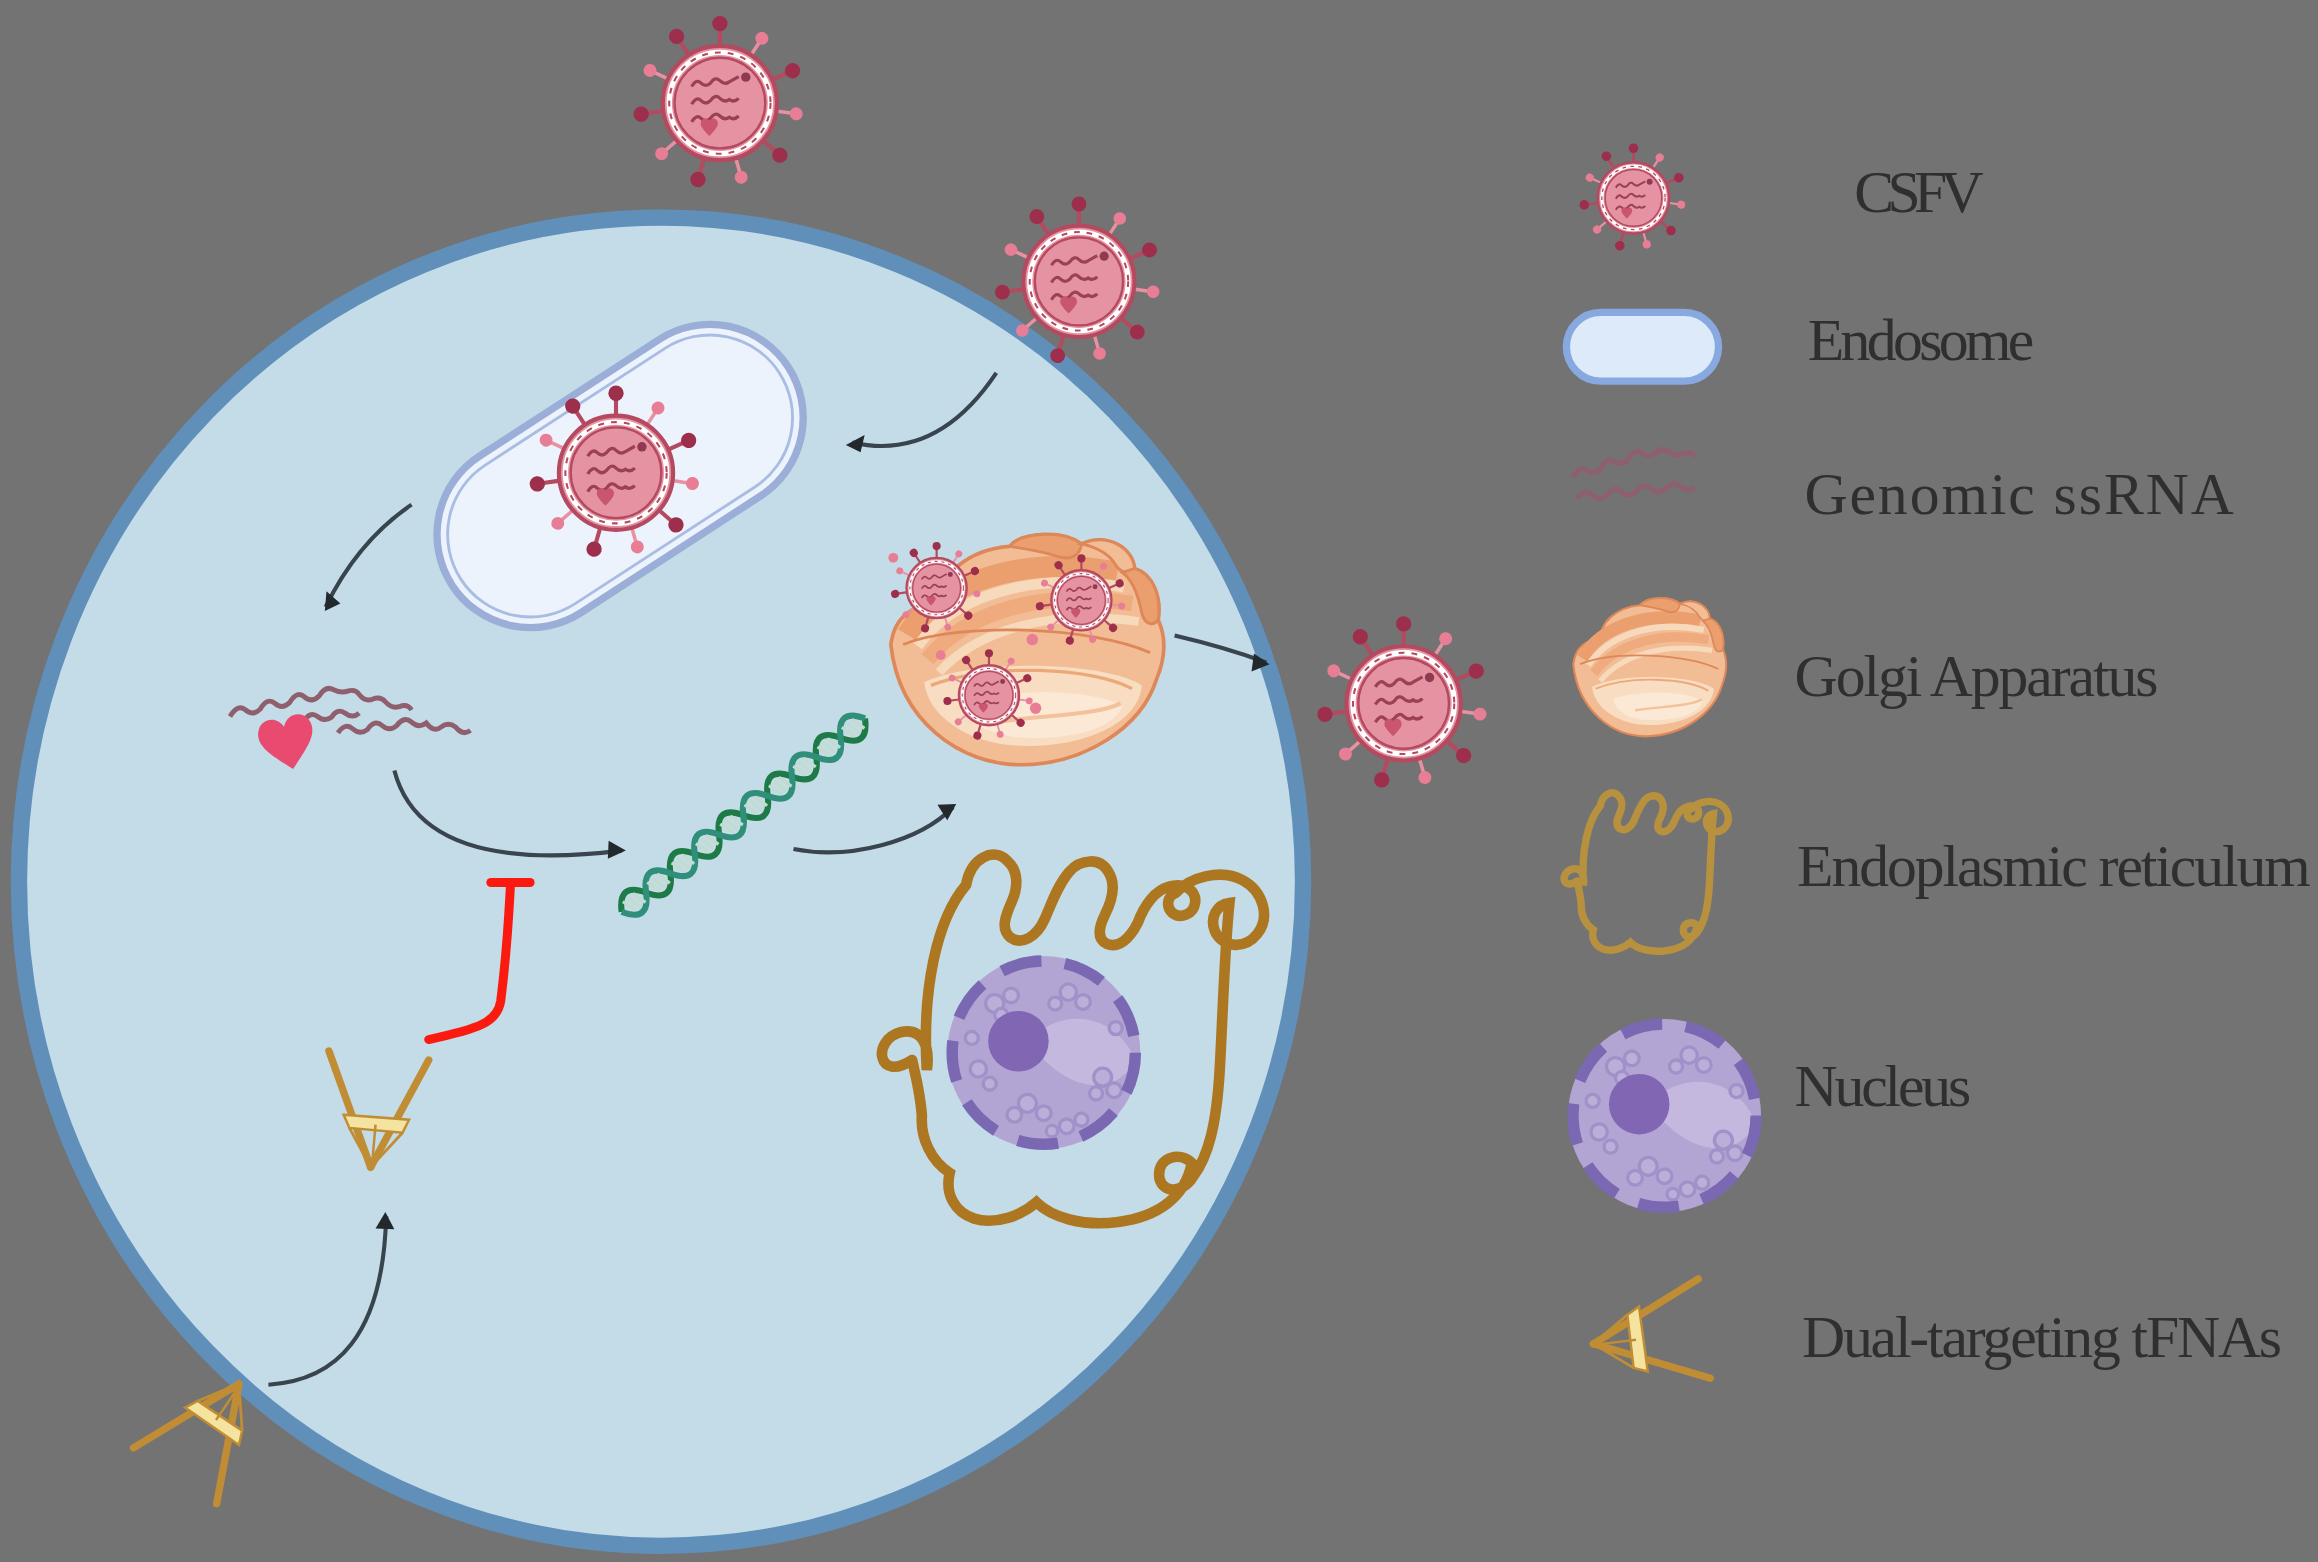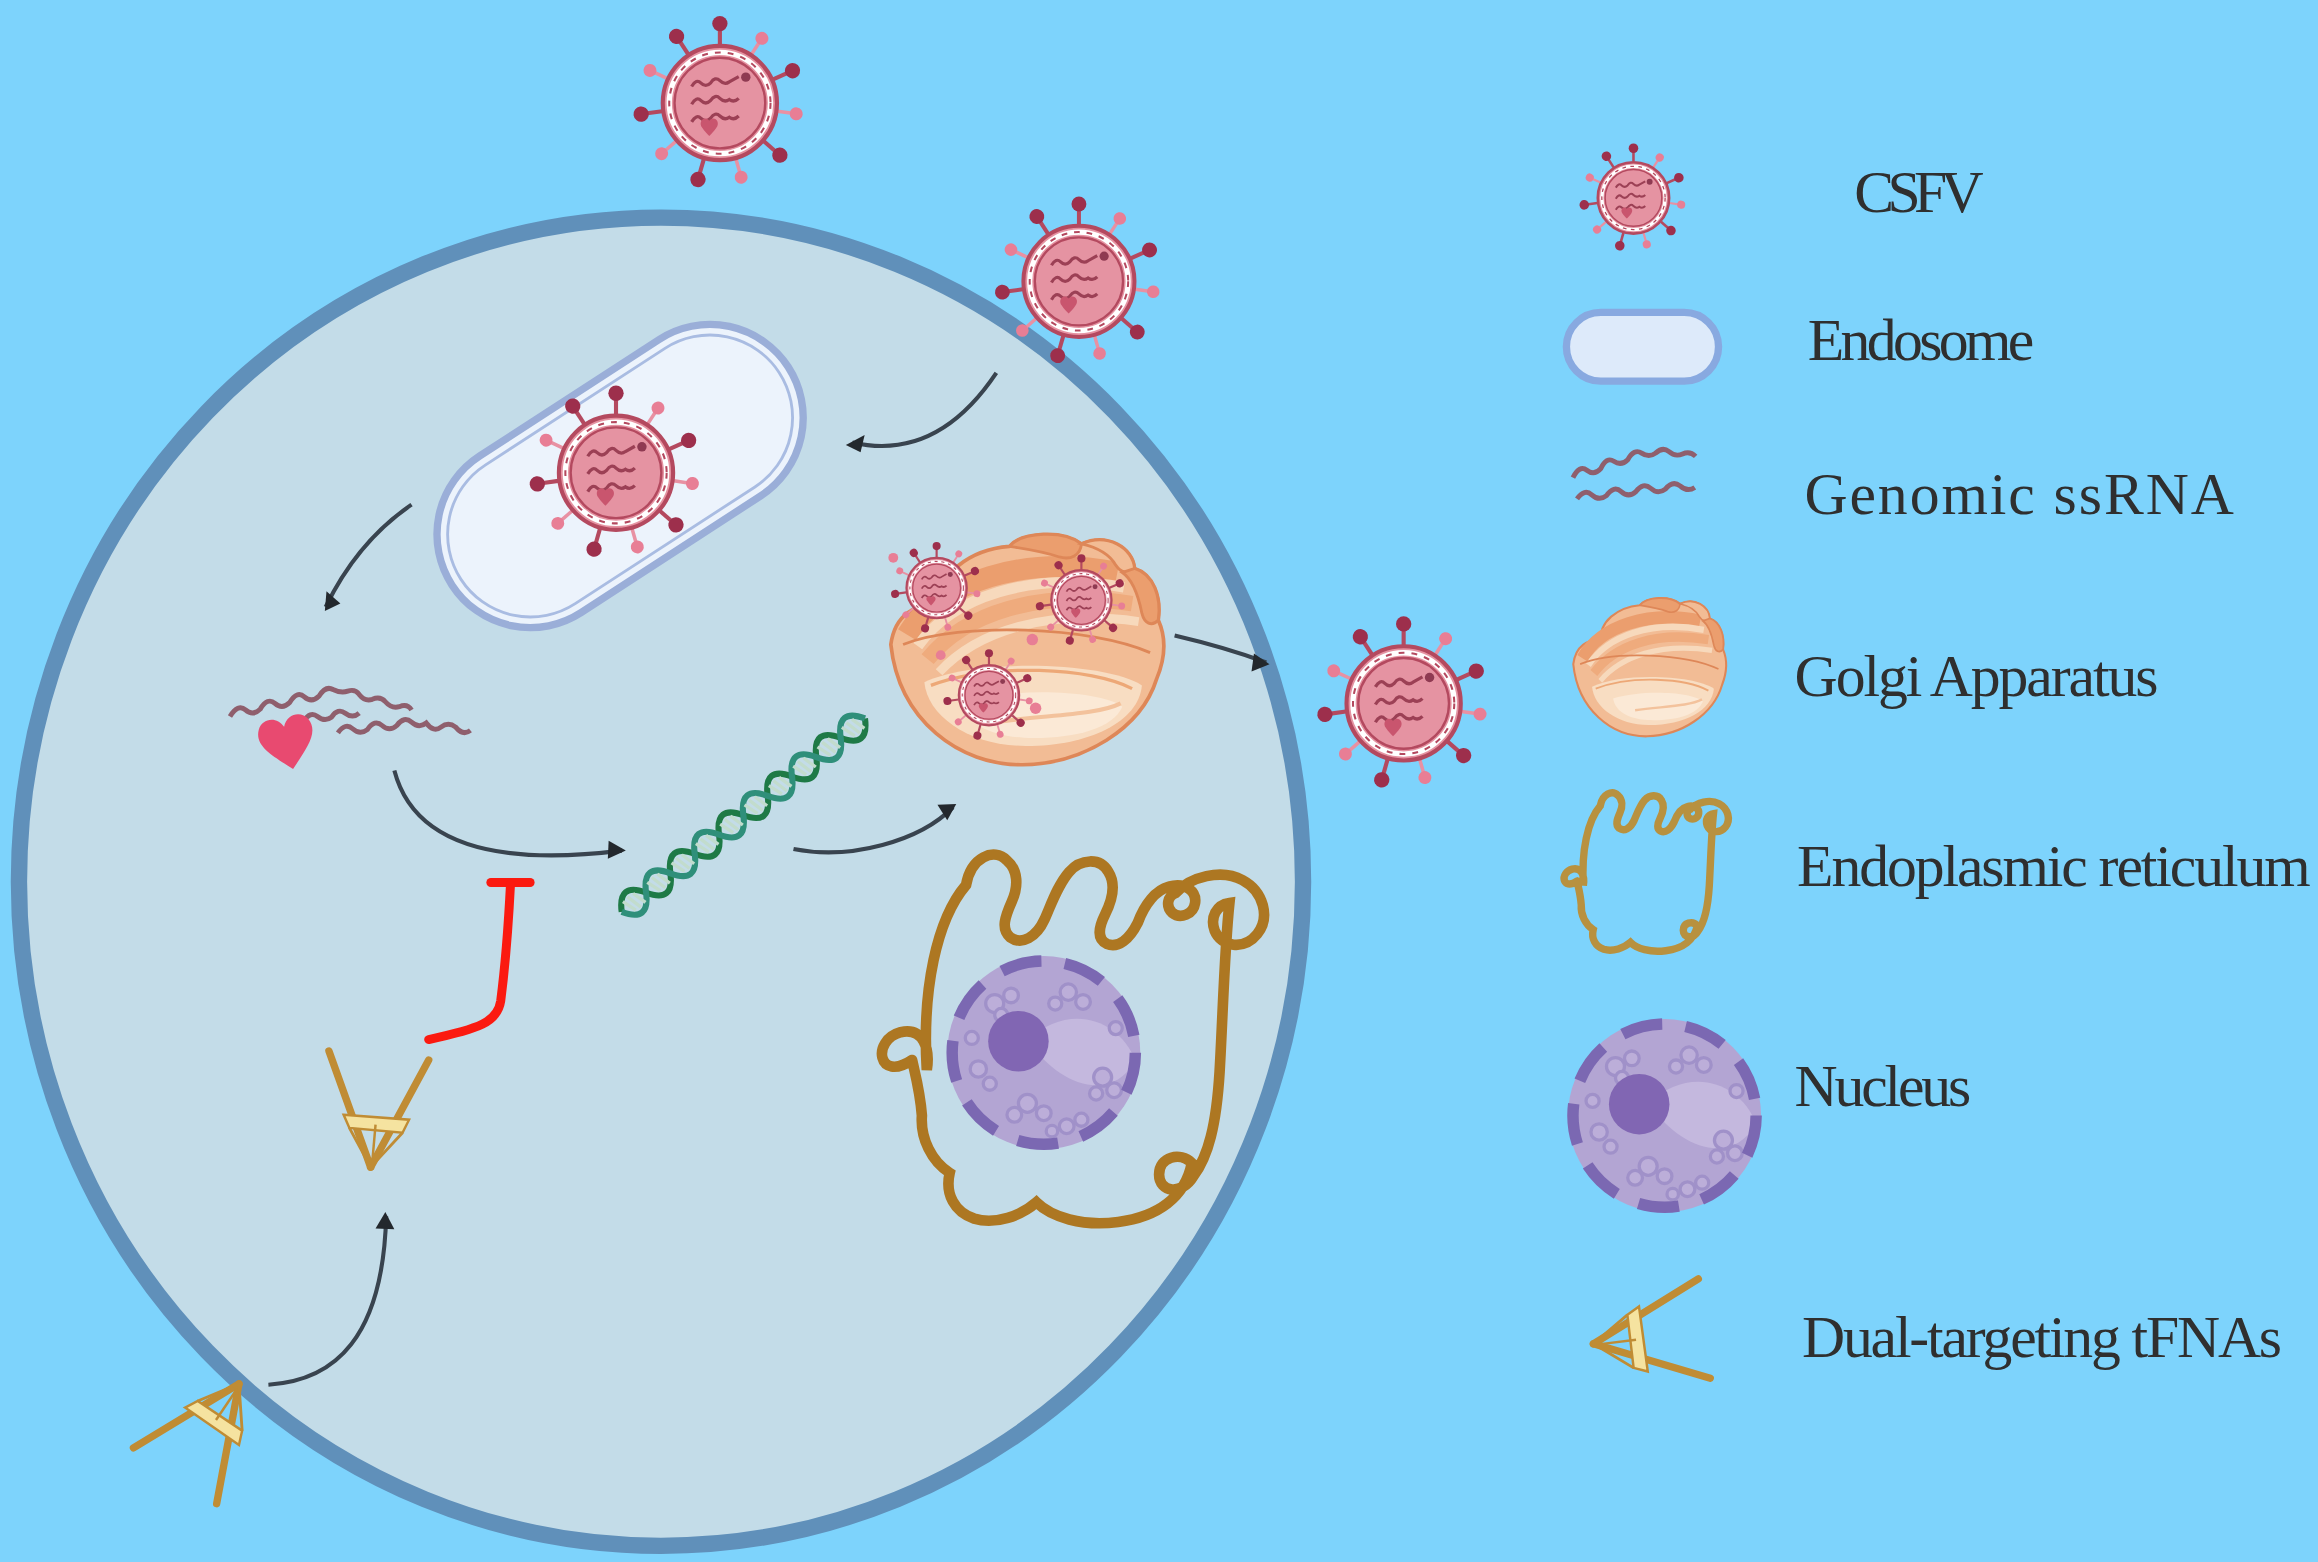--- a/index.html
+++ b/index.html
@@ -1,16 +1,16 @@
 <!DOCTYPE html>
 <html style="font-size:13px"><head>
 <meta charset="utf-8">
 <style>
   html,body{margin:0;padding:0;background:#ffffff;}
-  #wrap{position:relative;width:2319px;height:1563px;overflow:hidden;background:#7dd3fc;
+  #wrap{position:relative;width:2319px;height:1563px;overflow:hidden;background:#737373;
         font-family:"Liberation Serif", serif;}
   svg{position:absolute;left:0;top:0;}
   text{font-family:"Liberation Serif", serif; fill:#2f2f2f;}
 </style>
 </head>
 <body>
 <div id="wrap">
 <svg width="2319" height="1563" viewBox="0 0 2835 1911">
 <defs>
   <g id="spikeD">

